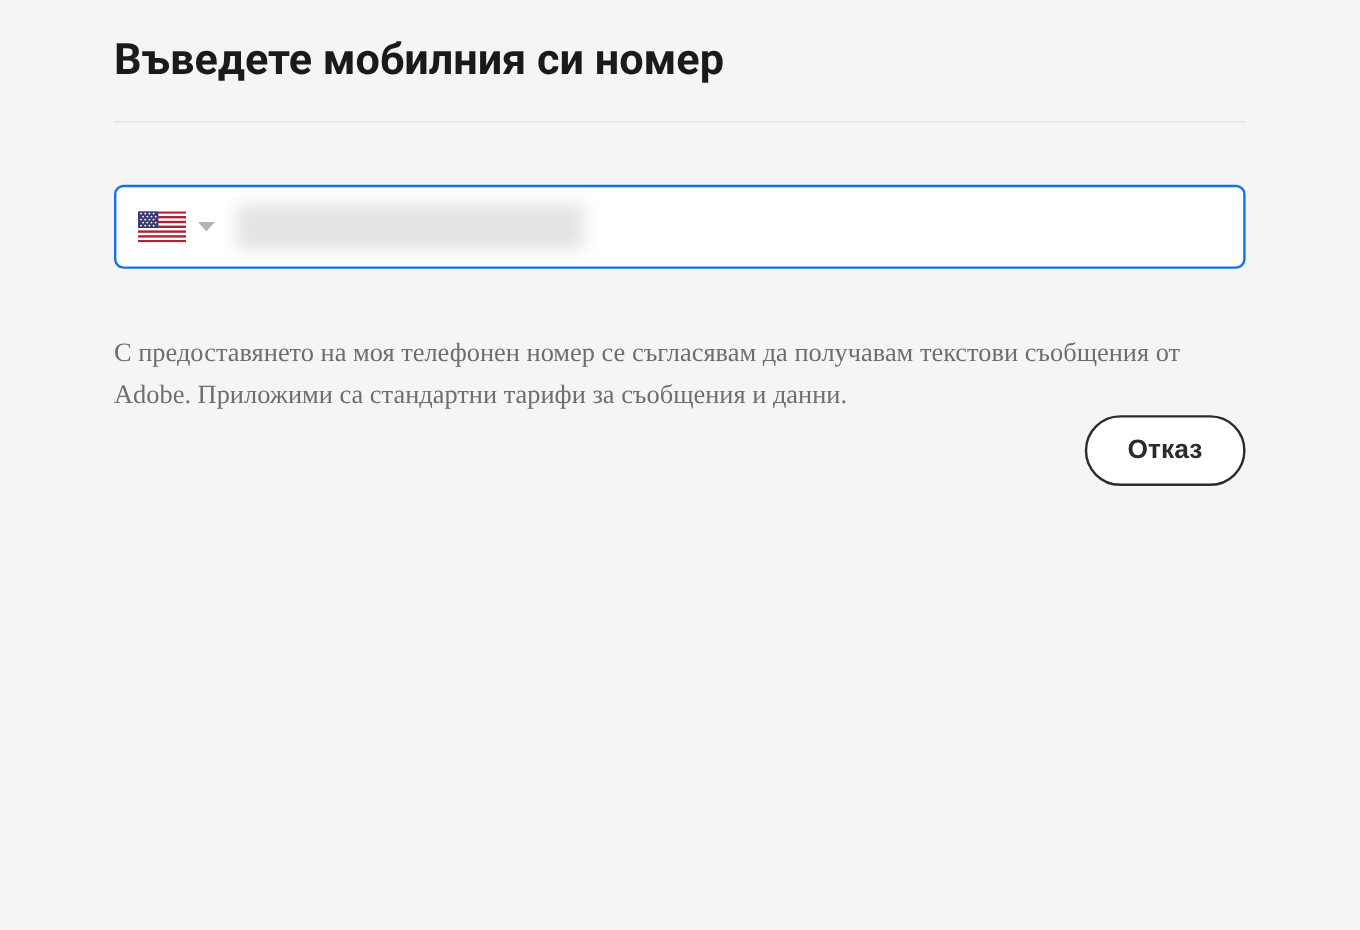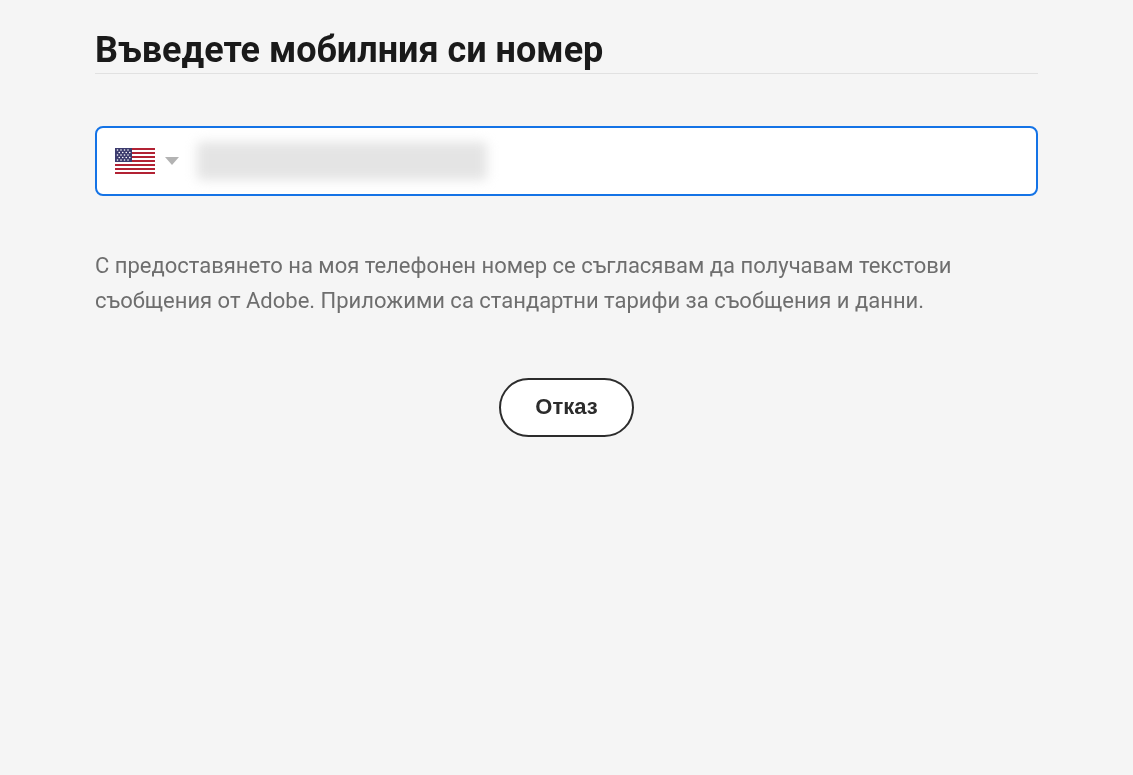--- a/index.html
+++ b/index.html
@@ -15,20 +15,21 @@
       padding: 28px 95px 35px 95px;
     }
     .container {
       width: 100%;
     }
     .title {
       font-size: 36px;
       font-weight: 700;
       color: #1a1a1a;
       line-height: 1.25;
+      margin-bottom: 28px;
     }
     .divider {
       height: 1px;
       background: #e1e1e1;
       margin-bottom: 52px;
     }
     .description {
       font-size: 24px;
       color: #2c2c2c;
       line-height: 1.5;
@@ -86,25 +87,25 @@
       height: 38px;
       background: #e4e4e4;
       border-radius: 4px;
       filter: blur(6px);
       margin-left: 4px;
     }
     .disclaimer {
       font-size: 22px;
       color: #6e6e6e;
       line-height: 1.6;
-      margin-bottom: 60px;
+      font-family: Liberation Serif, serif;
     }
     .button-row {
       display: flex;
-      justify-content: center;
+      justify-content: flex-end;
       align-items: center;
       gap: 35px;
     }
     .btn {
       font-size: 22px;
       font-weight: 600;
       border-radius: 999px;
       cursor: pointer;
       padding: 14px 34px;
       line-height: 1.2;

